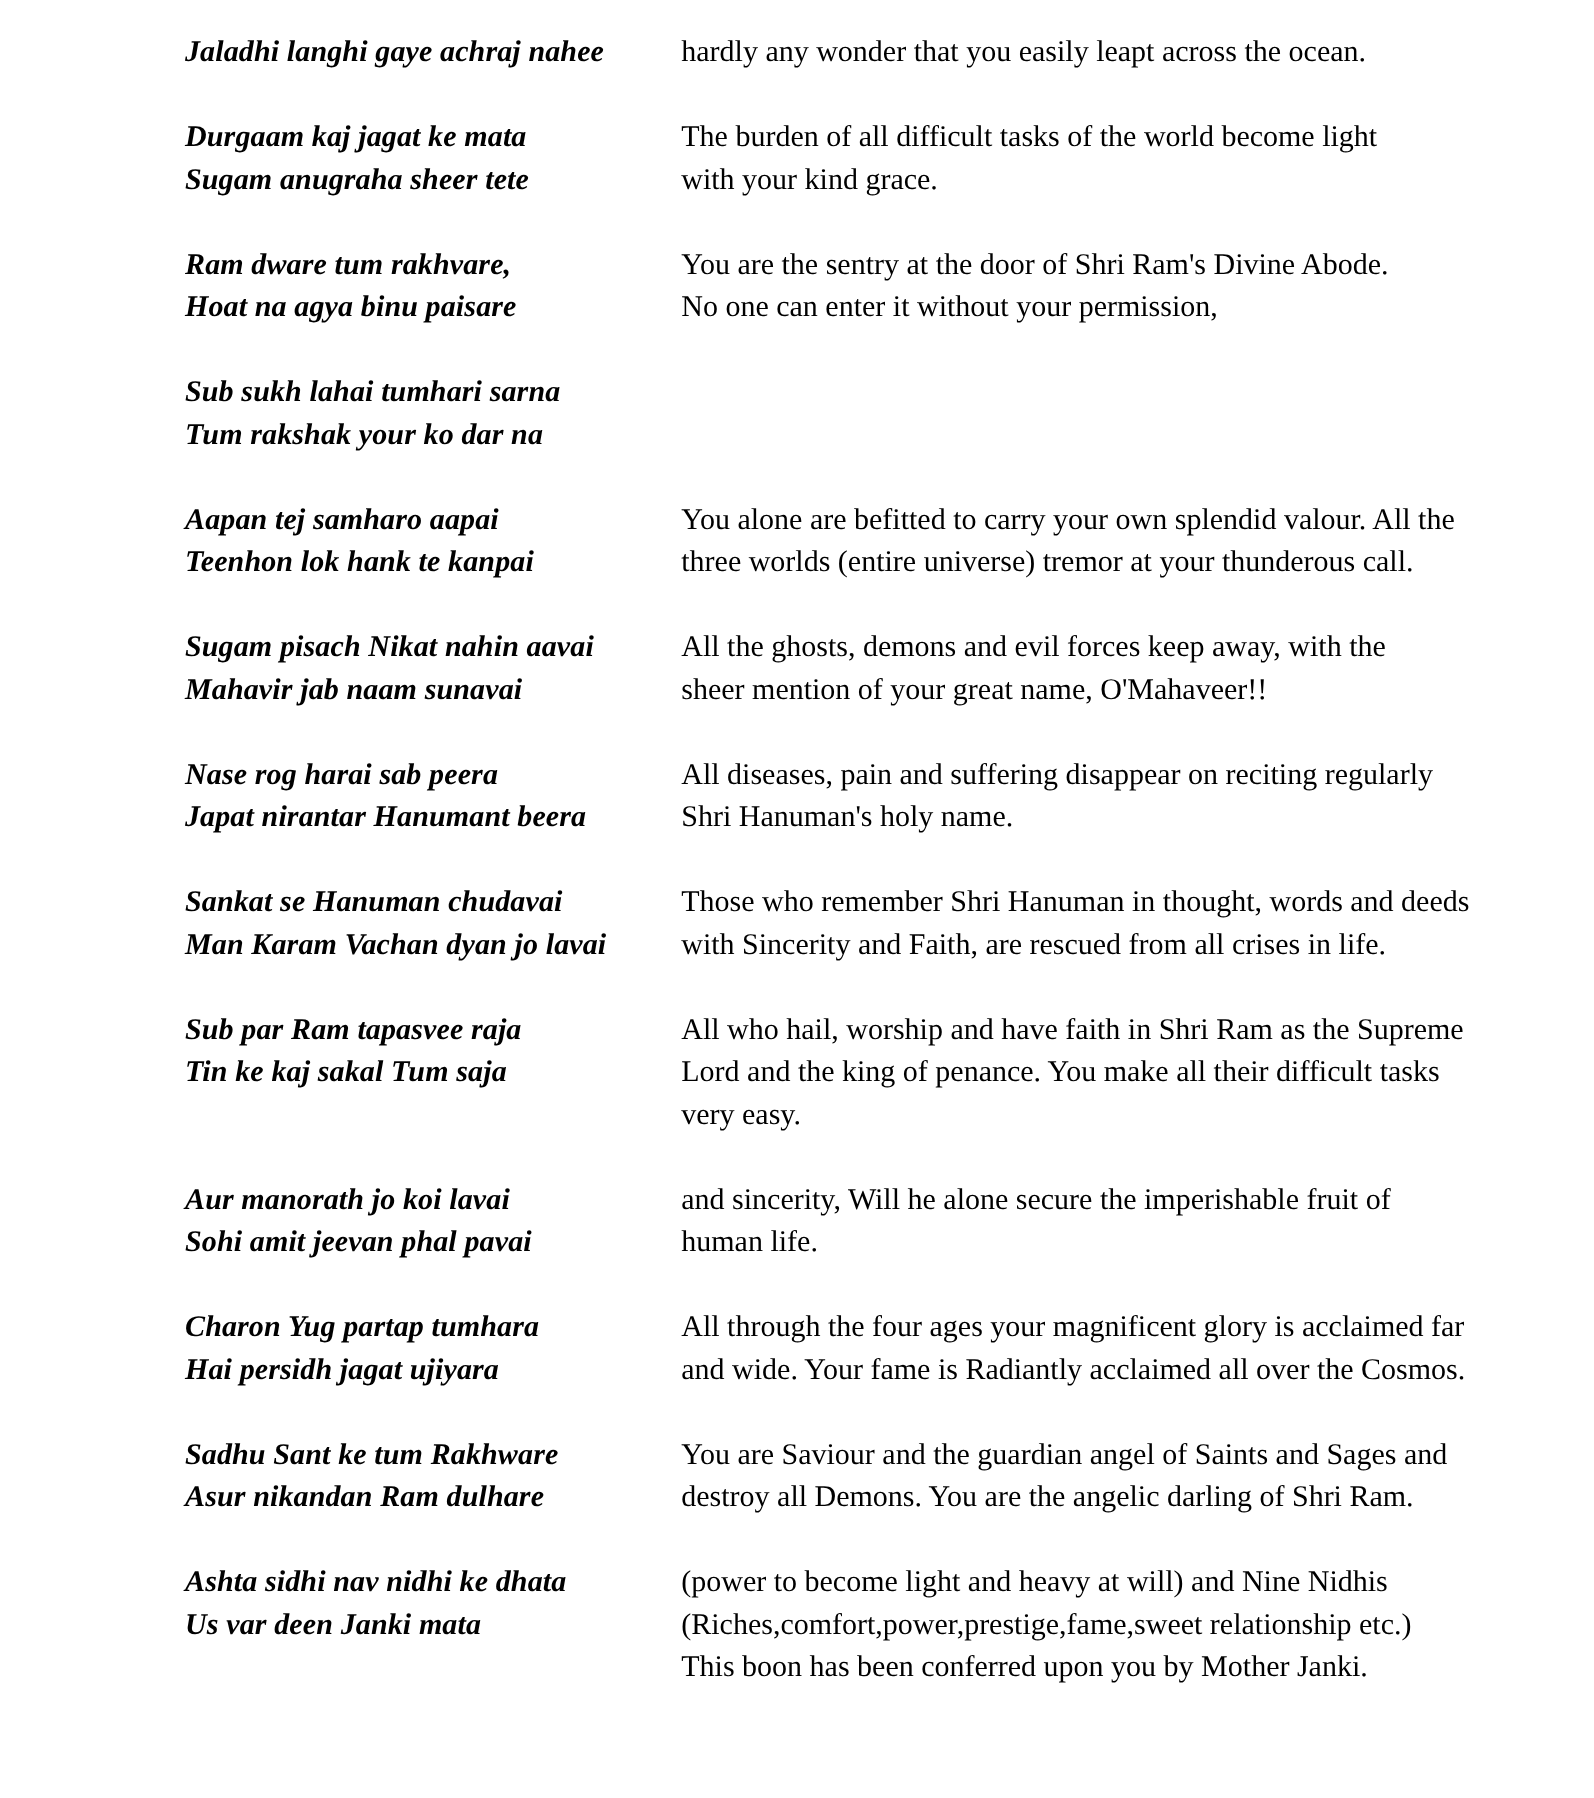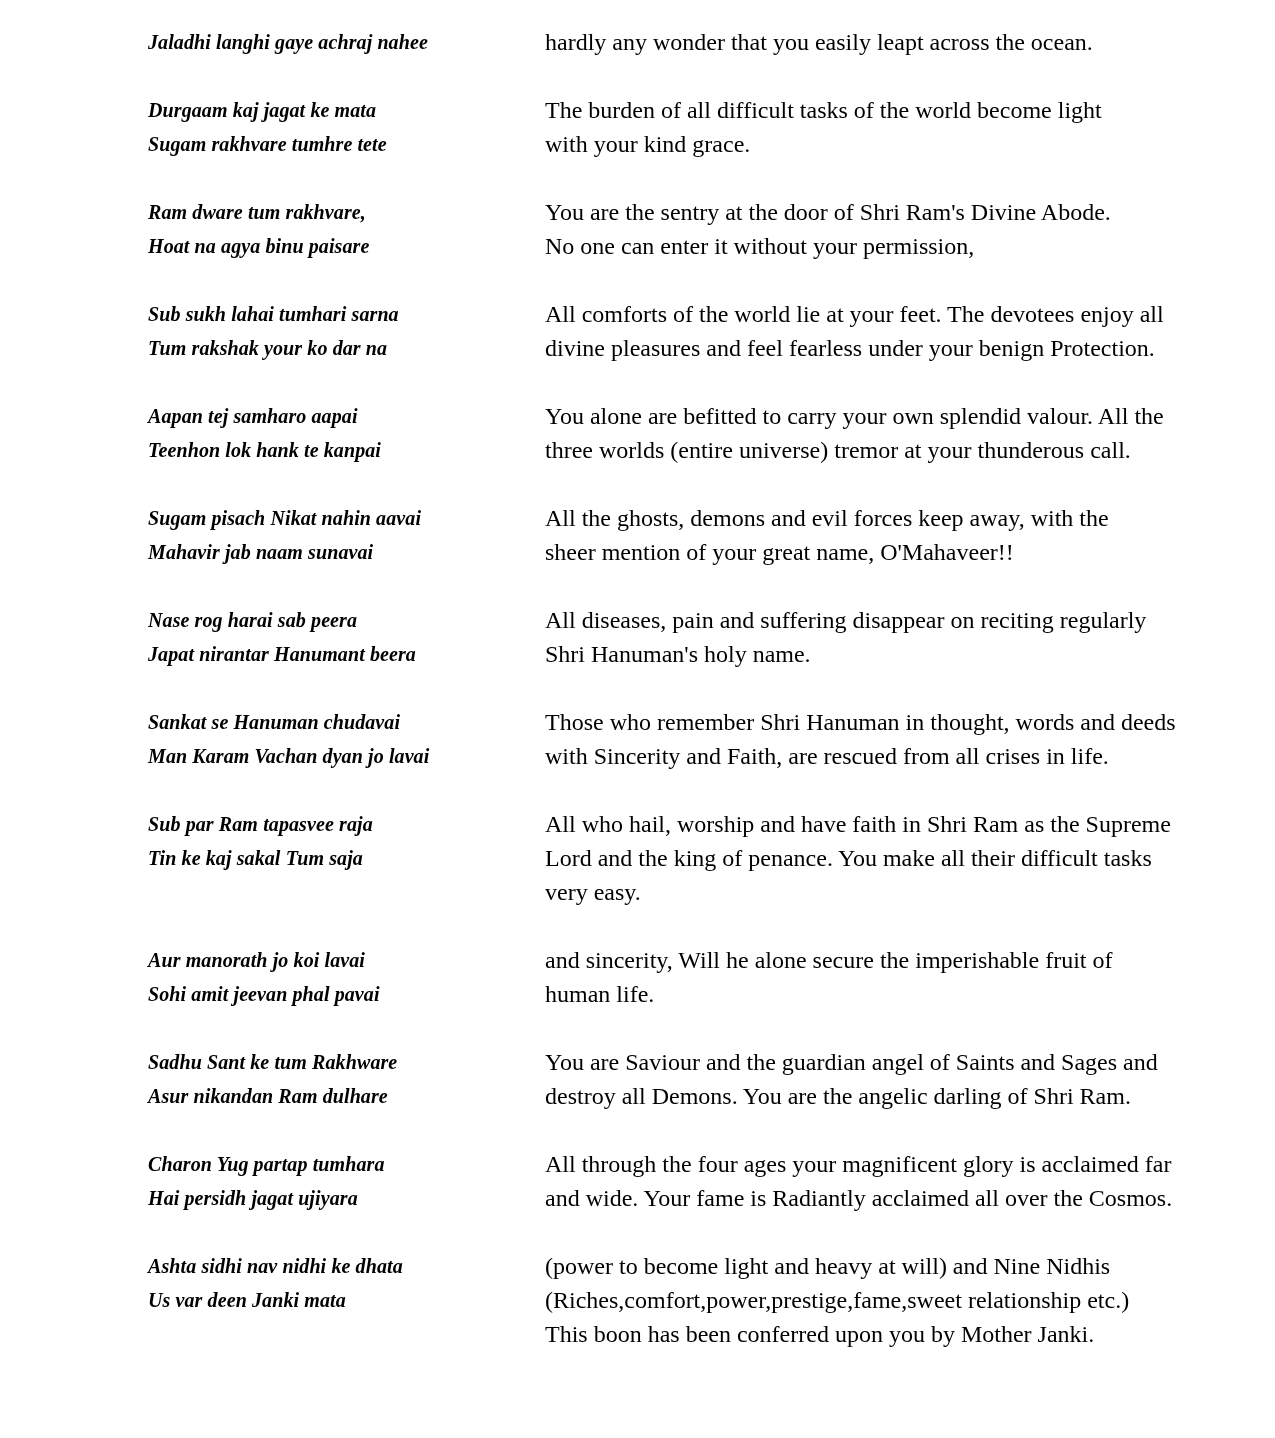--- a/index.html
+++ b/index.html
@@ -27,21 +27,21 @@
     margin-bottom: 34px; 
   }
   .verse-col {
     flex: 0 0 397px;
     width: 397px;
   }
   .trans-col {
     flex: 1 1 auto;
   }
   .verse-line {
-    font-size: 20px;
+    font-size: 24px;
     line-height: 34px;
     font-weight: bold;
     font-style: italic;
     white-space: nowrap;
     letter-spacing: 0.1px;
   }
   .trans-line {
     font-size: 24px;
     line-height: 34px;
     white-space: nowrap;
@@ -56,45 +56,41 @@
         <div class="verse-col">
           <div class="verse-line">Jaladhi langhi gaye achraj nahee</div>
         </div>
         <div class="trans-col">
           <div class="trans-line">hardly any wonder that you easily leapt across the ocean.</div>
         </div>
       </div>
       <div class="stanza">
         <div class="verse-col">
           <div class="verse-line">Durgaam kaj jagat ke mata</div>
-          <div class="verse-line">Sugam rakhvare tumhre tete</div>
+          <div class="verse-line">Sugam anugraha sheer tete</div>
         </div>
         <div class="trans-col">
           <div class="trans-line">The burden of all difficult tasks of the world become light</div>
           <div class="trans-line">with your kind grace.</div>
         </div>
       </div>
       <div class="stanza">
         <div class="verse-col">
           <div class="verse-line">Ram dware tum rakhvare,</div>
           <div class="verse-line">Hoat na agya binu paisare</div>
         </div>
         <div class="trans-col">
           <div class="trans-line">You are the sentry at the door of Shri Ram's Divine Abode.</div>
           <div class="trans-line">No one can enter it without your permission,</div>
         </div>
       </div>
       <div class="stanza">
         <div class="verse-col">
           <div class="verse-line">Sub sukh lahai tumhari sarna</div>
           <div class="verse-line">Tum rakshak your ko dar na</div>
-        </div>
-        <div class="trans-col">
-          <div class="trans-line">All comforts of the world lie at your feet. The devotees enjoy all</div>
-          <div class="trans-line">divine pleasures and feel fearless under your benign Protection.</div>
         </div>
       </div>
       <div class="stanza">
         <div class="verse-col">
           <div class="verse-line">Aapan tej samharo aapai</div>
           <div class="verse-line">Teenhon lok hank te kanpai</div>
         </div>
         <div class="trans-col">
           <div class="trans-line">You alone are befitted to carry your own splendid valour. All the</div>
           <div class="trans-line">three worlds (entire universe) tremor at your thunderous call.</div>
@@ -146,36 +142,36 @@
           <div class="verse-line">Aur manorath jo koi lavai</div>
           <div class="verse-line">Sohi amit jeevan phal pavai</div>
         </div>
         <div class="trans-col">
           <div class="trans-line">and sincerity, Will he alone secure the imperishable fruit of</div>
           <div class="trans-line">human life.</div>
         </div>
       </div>
       <div class="stanza">
         <div class="verse-col">
+          <div class="verse-line">Charon Yug partap tumhara</div>
+          <div class="verse-line">Hai persidh jagat ujiyara</div>
+        </div>
+        <div class="trans-col">
+          <div class="trans-line">All through the four ages your magnificent glory is acclaimed far</div>
+          <div class="trans-line">and wide. Your fame is Radiantly acclaimed all over the Cosmos.</div>
+        </div>
+      </div>
+      <div class="stanza">
+        <div class="verse-col">
           <div class="verse-line">Sadhu Sant ke tum Rakhware</div>
           <div class="verse-line">Asur nikandan Ram dulhare</div>
         </div>
         <div class="trans-col">
           <div class="trans-line">You are Saviour and the guardian angel of Saints and Sages and</div>
           <div class="trans-line">destroy all Demons. You are the angelic darling of Shri Ram.</div>
-        </div>
-      </div>
-      <div class="stanza">
-        <div class="verse-col">
-          <div class="verse-line">Charon Yug partap tumhara</div>
-          <div class="verse-line">Hai persidh jagat ujiyara</div>
-        </div>
-        <div class="trans-col">
-          <div class="trans-line">All through the four ages your magnificent glory is acclaimed far</div>
-          <div class="trans-line">and wide. Your fame is Radiantly acclaimed all over the Cosmos.</div>
         </div>
       </div>
       <div class="stanza">
         <div class="verse-col">
           <div class="verse-line">Ashta sidhi nav nidhi ke dhata</div>
           <div class="verse-line">Us var deen Janki mata</div>
         </div>
         <div class="trans-col">
           <div class="trans-line">(power to become light and heavy at will) and Nine Nidhis</div>
           <div class="trans-line">(Riches,comfort,power,prestige,fame,sweet relationship etc.)</div>

